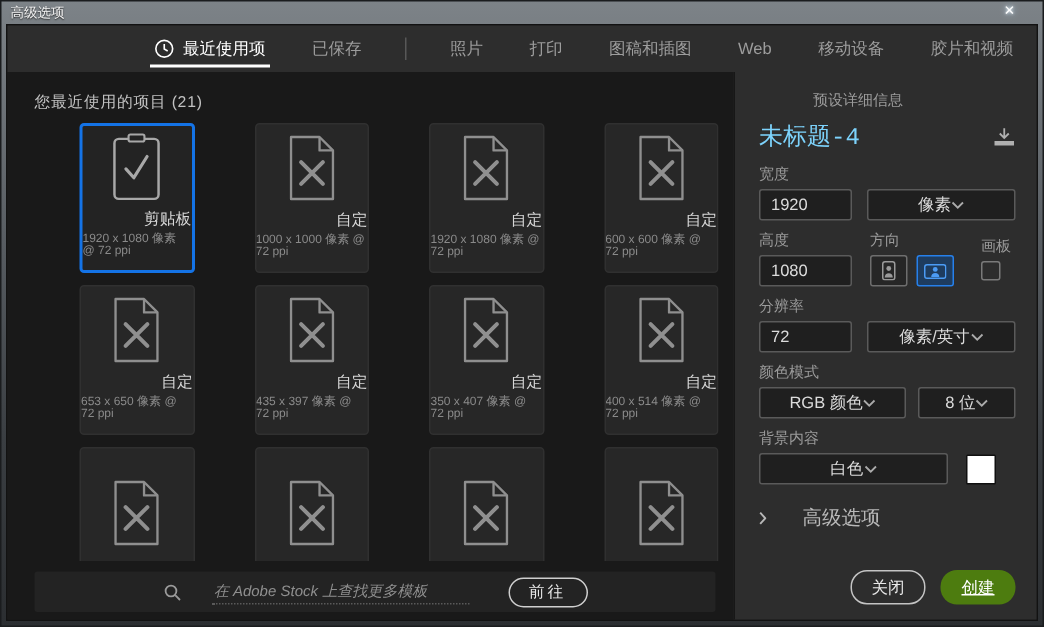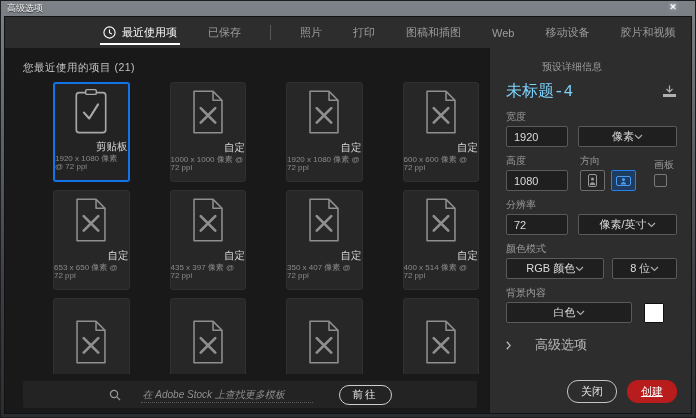--- a/index.html
+++ b/index.html
@@ -54,21 +54,21 @@
   .dropdown{display:flex;align-items:center;justify-content:center;padding:0 7px;color:#dcdcdc;font-size:11px;cursor:pointer;}
   .colnum{width:62px;flex:none;}
   .colgrow{flex:1;min-width:0;}
   .obtn{width:25px;height:21px;border:1px solid #6e6e6e;border-radius:2px;background:#262626;display:flex;align-items:center;justify-content:center;cursor:pointer;flex:none;}
   .obtn.selected{border-color:#2680eb;background:#1e3c5f;}
   .checkbox{width:13px;height:13px;border:1px solid #7a7a7a;border-radius:2px;background:transparent;margin-bottom:4px;cursor:pointer;}
   .swatch{width:20px;height:20px;border:1px solid #101010;border-radius:1px;flex:none;cursor:pointer;}
   .advanced{margin-top:13px;display:flex;align-items:center;gap:24px;font-size:13px;color:#b8b8b8;cursor:pointer;flex:none;}
   .btnrow{margin-top:auto;display:flex;justify-content:flex-end;gap:10px;padding-top:8px;flex:none;}
   .btn-close{background:transparent;border:1px solid #c4c4c4;border-radius:11px;color:#e8e8e8;font-size:11px;padding:3px 13px;cursor:pointer;font-family:inherit;}
-  .btn-create{background:#b91c1c;border:none;border-radius:11px;color:#ffffff;font-size:11px;padding:4px 14px;cursor:pointer;font-family:inherit;text-decoration:underline;}
+  .btn-create{background:#4d7c0f;border:none;border-radius:11px;color:#ffffff;font-size:11px;padding:4px 14px;cursor:pointer;font-family:inherit;text-decoration:underline;}
   svg{display:block;}
 </style>
 </head>
 <body>
 
 <div class="window">
 
   <div class="titlebar">
     <span class="title">高级选项</span>
     <span class="close">✕</span>

